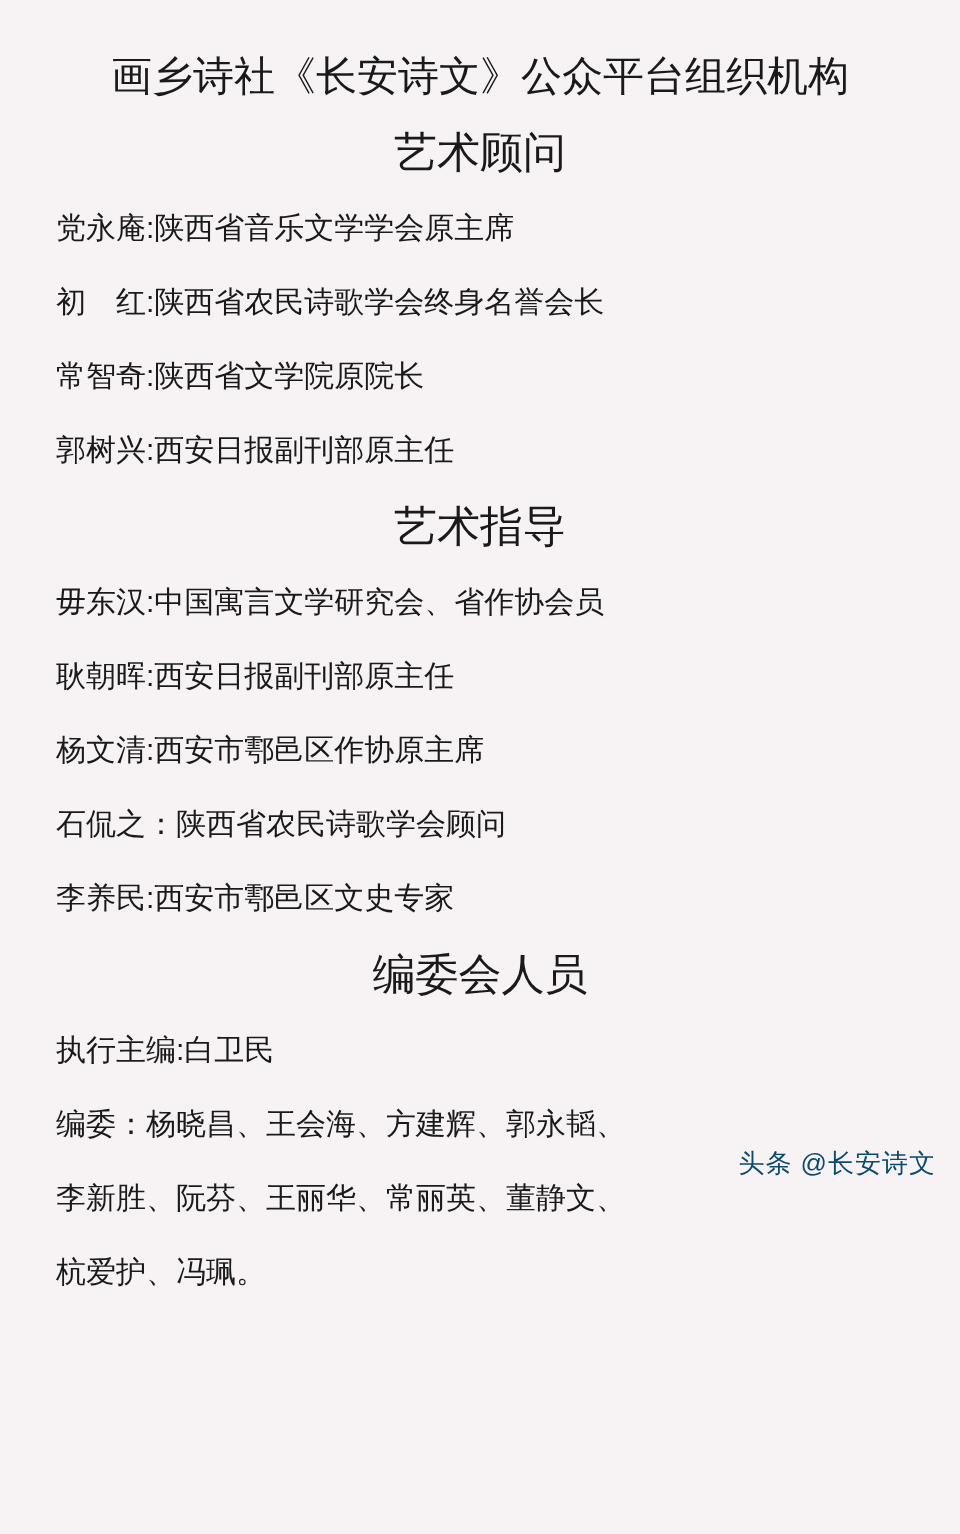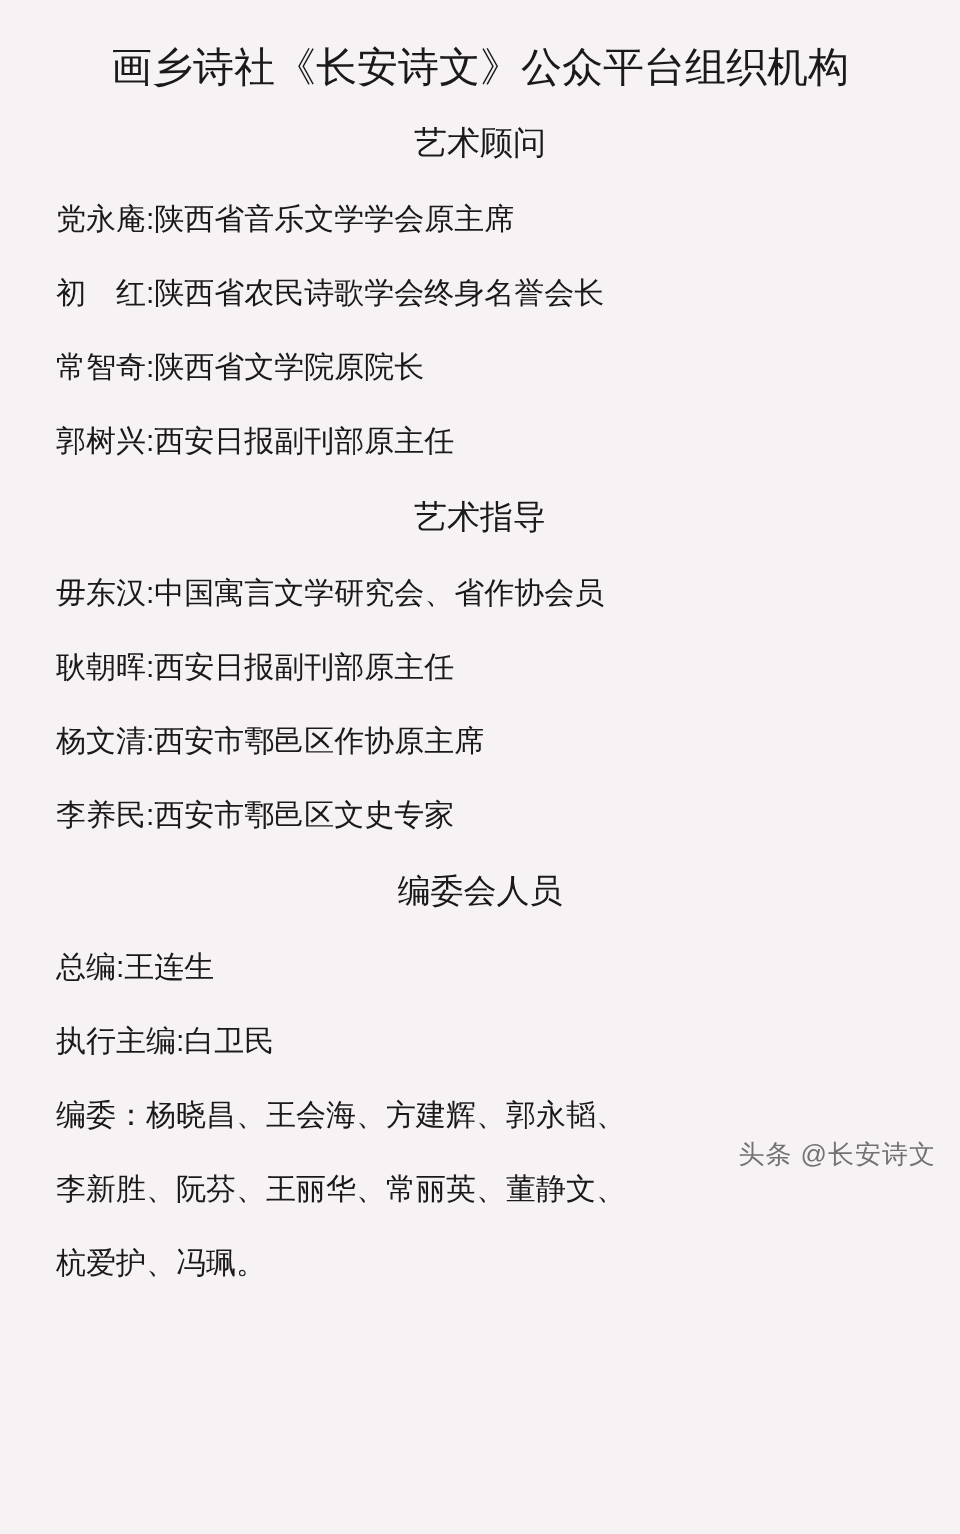--- a/index.html
+++ b/index.html
@@ -14,46 +14,47 @@
     color: #1a1a1a;
     overflow: hidden;
     position: relative;
   }
   .page {
     box-sizing: border-box;
     width: 960px;
     height: 1190px;
     padding: 30px 56px 7px 56px;
     position: relative;
+    margin-top: 9px;
   }
   .line {
     font-size: 30px;
     line-height: 74px;
     white-space: pre;
     letter-spacing: 0px;
     font-weight: 500;
   }
   .center {
     text-align: center;
   }
   .title {
     font-size: 41px;
     letter-spacing: 0px;
   }
   .section-head {
-    font-size: 33px;
+    font-size: 43px;
     text-align: center;
     line-height: 78px;
   }
   .watermark {
     position: absolute;
     right: 24px;
     bottom: 18px;
     font-size: 26px;
-    color: #737373;
+    color: #0c4a6e;
     letter-spacing: 1px;
     white-space: pre;
   }
 </style>
 </head>
 <body>
 
 <div class="page">
 
   <div class="line title center">画乡诗社《长安诗文》公众平台组织机构</div>
@@ -61,23 +62,23 @@
   <div class="line section-head">艺术顾问</div>
   <div class="line">党永庵:陕西省音乐文学学会原主席</div>
   <div class="line">初　红:陕西省农民诗歌学会终身名誉会长</div>
   <div class="line">常智奇:陕西省文学院原院长</div>
   <div class="line">郭树兴:西安日报副刊部原主任</div>
 
   <div class="line section-head">艺术指导</div>
   <div class="line">毋东汉:中国寓言文学研究会、省作协会员</div>
   <div class="line">耿朝晖:西安日报副刊部原主任</div>
   <div class="line">杨文清:西安市鄠邑区作协原主席</div>
+  <div class="line">石侃之：陕西省农民诗歌学会顾问</div>
   <div class="line">李养民:西安市鄠邑区文史专家</div>
 
   <div class="line section-head">编委会人员</div>
-  <div class="line">总编:王连生</div>
   <div class="line">执行主编:白卫民</div>
   <div class="line">编委：杨晓昌、王会海、方建辉、郭永韬、</div>
   <div class="line">李新胜、阮芬、王丽华、常丽英、董静文、</div>
   <div class="line">杭爱护、冯珮。</div>
 
   <div class="watermark">头条 @长安诗文</div>
 </div>
 
 </body></html>

